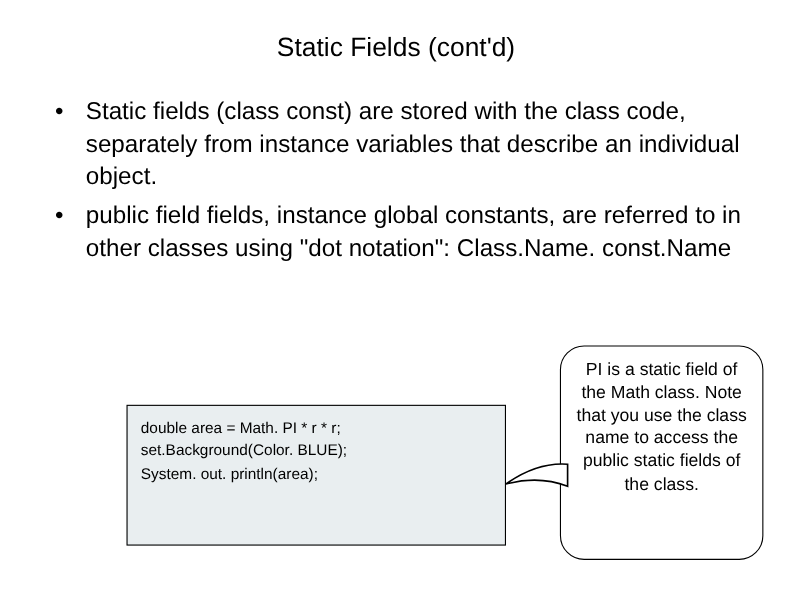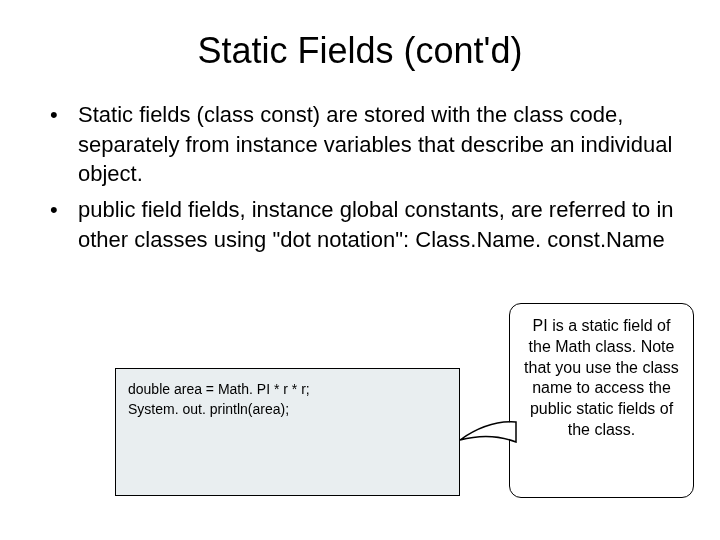--- a/index.html
+++ b/index.html
@@ -7,21 +7,21 @@
     width: 720px;
     height: 540px;
     background: #fff;
     font-family: Arial, Helvetica, sans-serif;
     color: #000;
     padding: 30px 40px 20px 40px;
     position: relative;
   }
   .title {
     text-align: center;
-    font-size: 36px;
+    font-size: 24px;
     font-weight: 400;
     margin-bottom: 28px;
   }
   .bullets {
     list-style: none;
     font-size: 22px;
     line-height: 1.35;
   }
   .bullets > li {
     position: relative;
@@ -51,26 +51,26 @@
   .callout-wrap {
     position: absolute;
     right: 26px;
     top: 298px;
     width: 200px;
     height: 210px;
   }
   .callout-body {
     position: absolute;
     right: 0;
-    top: 5px;
+    top: 16px;
     width: 185px;
     height: 195px;
     background: #fff;
     border: 1.5px solid #000;
-    border-radius: 12px;
+    border-radius: 22px;
     padding: 12px 10px;
     font-size: 16px;
     line-height: 1.3;
     text-align: center;
     z-index: 2;
   }
   .callout-tail {
     position: absolute;
     left: -36px;
     top: 120px;
@@ -90,20 +90,21 @@
   <li>
     <span>Static fields (class const) are </span><b>stored with the class code,</b><span> separately from instance variables that describe an individual object.</span>
   </li>
   <li>
     <b>public field fields,</b><span> instance </span><b>global constants</b><span>, are referred to in other classes using "dot notation": </span><b>Class.Name. const.Name</b>
   </li>
 </ul>
 
 <div class="code-box">
   <div><span>double area = </span><b>Math. PI</b><span> * r * r;</span></div>
+  <div><span>set.Background(</span><b>Color. BLUE</b><span>);</span></div>
   <div><b>System. out. println(area);</b></div>
 </div>
 
 <div class="callout-wrap">
   <div class="callout-body">
     <span>PI is a static field of the Math class. Note that you use the class name to access the public static fields of the class.</span>
   </div>
   <div class="callout-tail">
     <svg width="60" height="30" viewBox="0 0 60 30">
       <path d="M 58 4 Q 30 2 2 22 Q 32 14 58 24 Z" fill="#fff" stroke="#000" stroke-width="1.5"></path>

